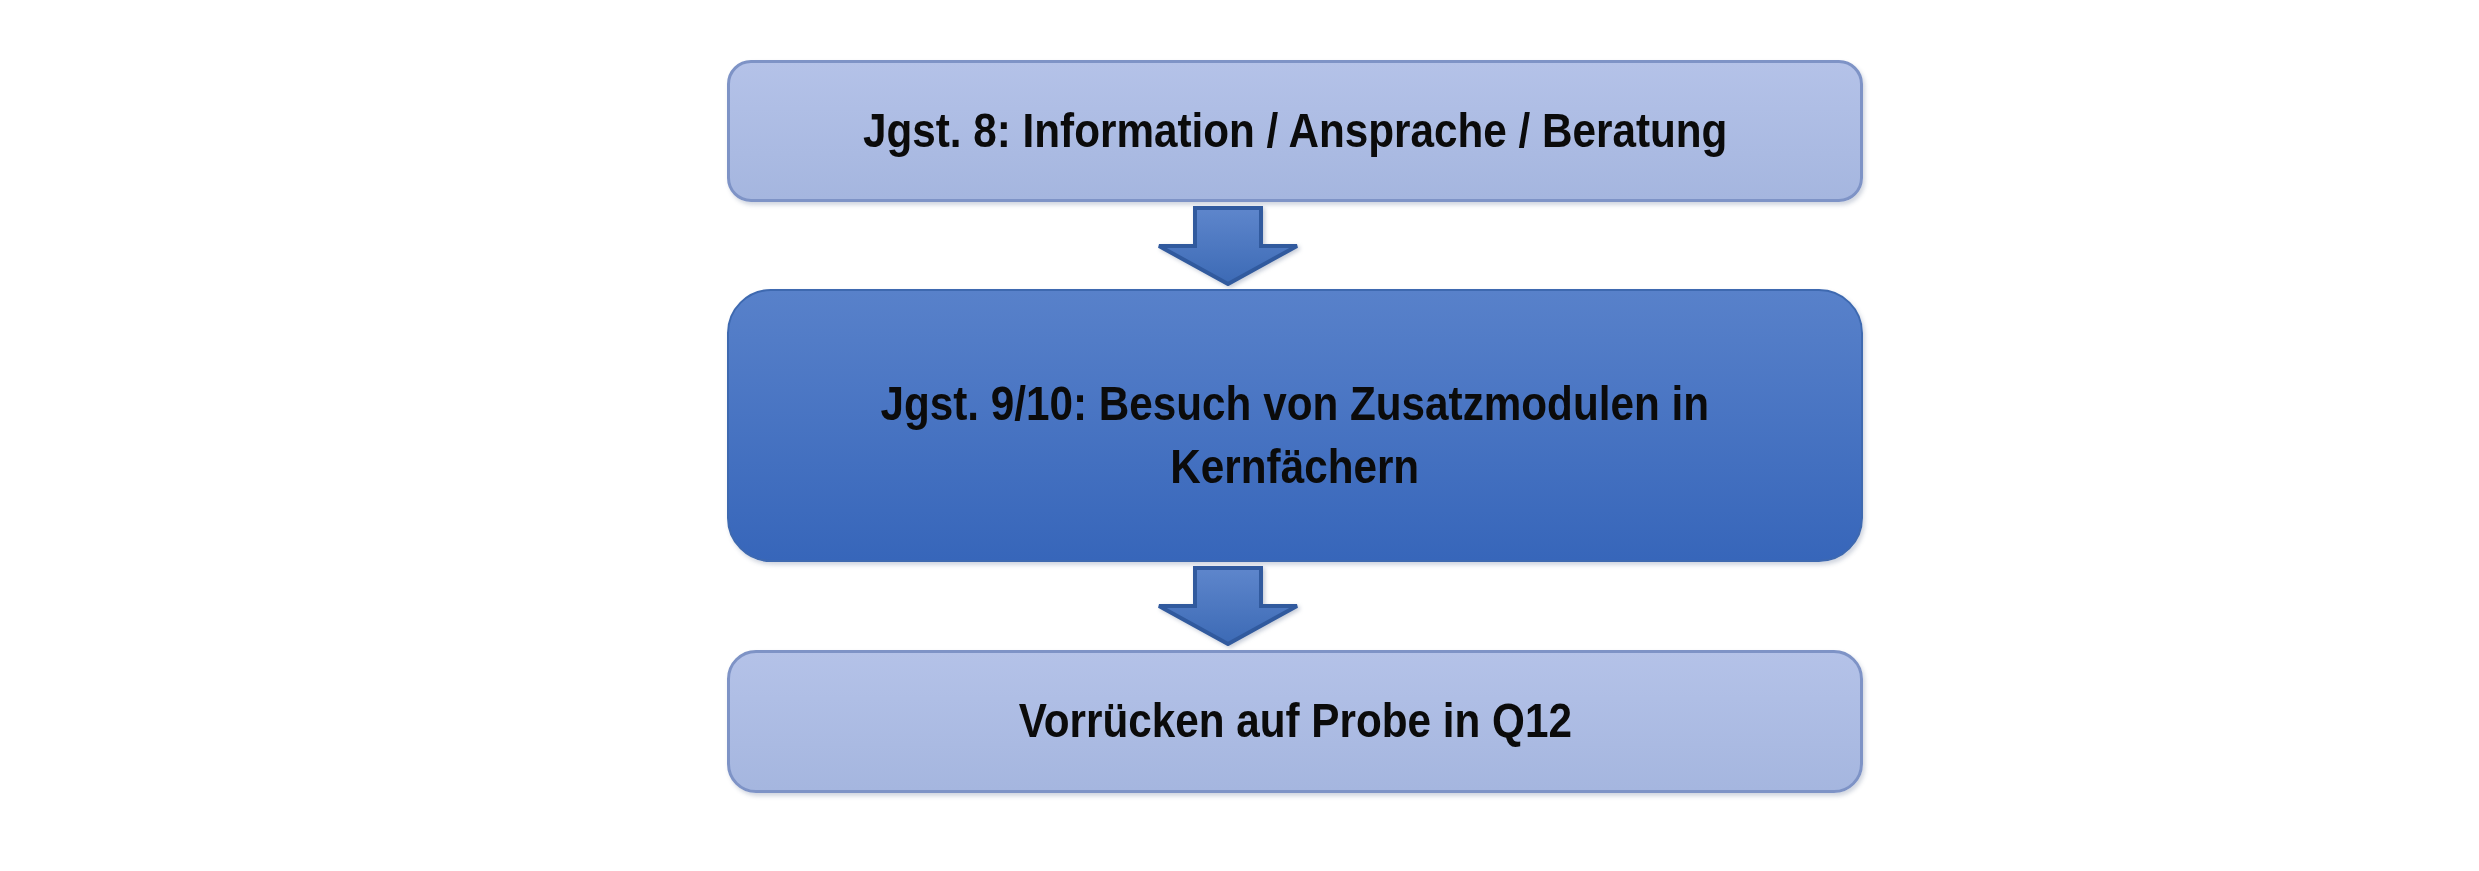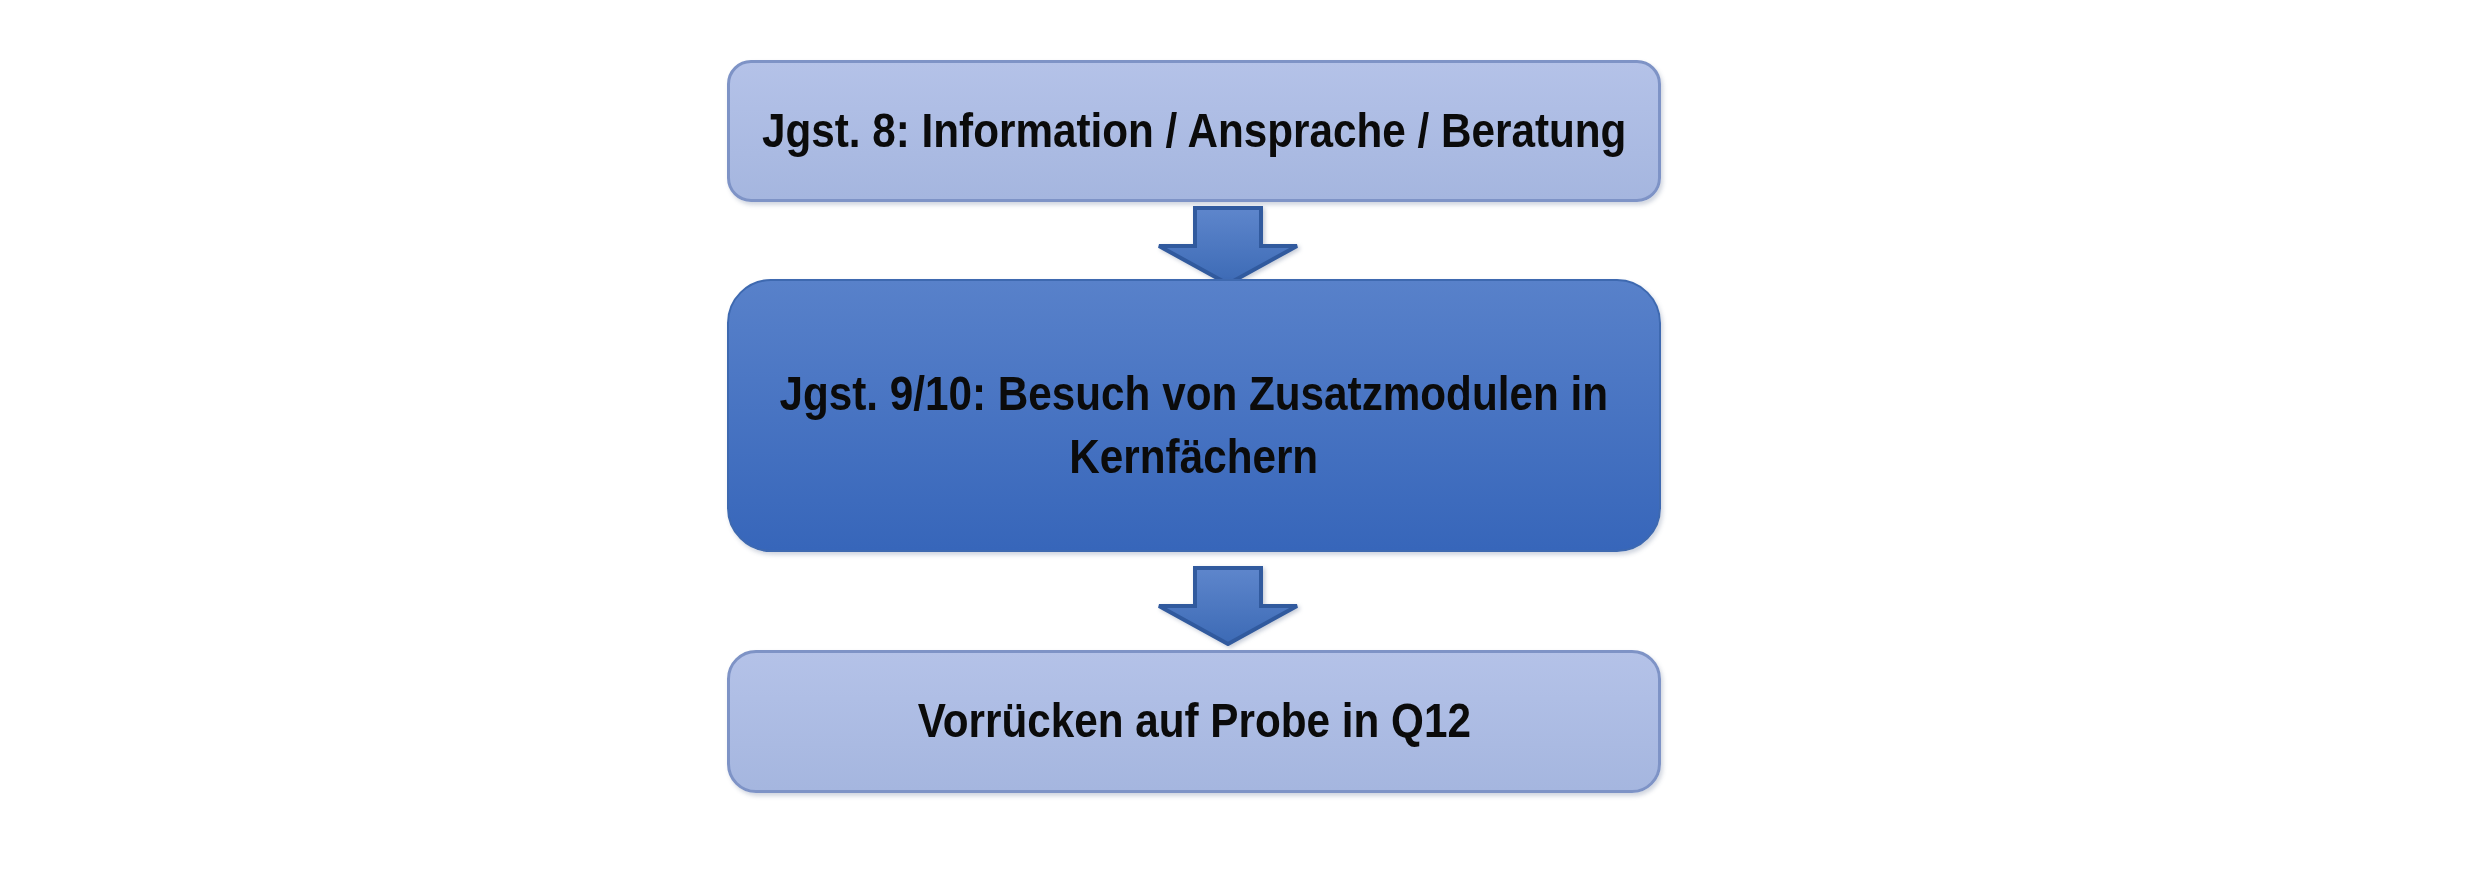--- a/index.html
+++ b/index.html
@@ -24,21 +24,21 @@
     position:relative;
     width:2479px;
     height:871px;
     background:var(--background);
     overflow:hidden;
     font-family:"Liberation Sans","DejaVu Sans",sans-serif;
   }
   .box{
     position:absolute;
     left:727px;
-    width:934px;
+    width:1136px;
     box-sizing:border-box;
     display:flex;
     align-items:center;
     justify-content:center;
     text-align:center;
     color:var(--text-color);
     font-weight:bold;
     font-size:48px;
     box-shadow:2px 3px 4px rgba(100,115,150,0.30);
   }
@@ -46,21 +46,21 @@
     background:linear-gradient(180deg,var(--light-box-fill-top) 0%,var(--light-box-fill-bottom) 100%);
     border:3px solid var(--light-box-border);
     border-radius:24px;
   }
   .box-dark{
     background:linear-gradient(180deg,var(--dark-box-fill-top) 0%,var(--dark-box-fill-bottom) 100%);
     border:2px solid var(--dark-box-border);
     border-radius:44px;
   }
   .box-top{ top:60px; height:142px; }
-  .box-middle{ top:279px; height:273px; }
+  .box-middle{ top:289px; height:273px; }
   .box-bottom{ top:650px; height:143px;border-radius:29px; }
   .label{
     display:block;
     transform:scaleX(0.88);
     transform-origin:50% 50%;
     line-height:1.3;
   }
   .label .line{
     display:block;
     white-space:nowrap;

